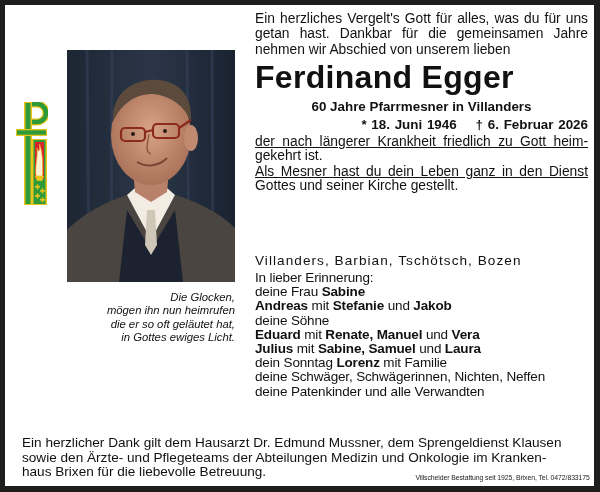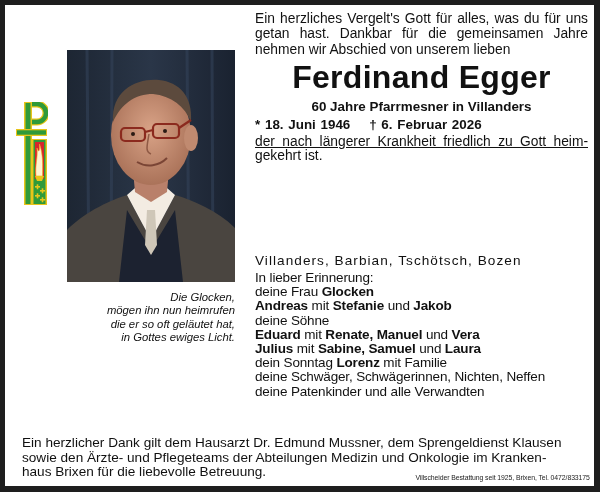--- a/index.html
+++ b/index.html
@@ -5,23 +5,23 @@
   html, body { margin: 0; padding: 0; }
   body { width: 600px; height: 492px; background: #1e1e1e; position: relative; overflow: hidden; font-family: "Liberation Sans", sans-serif; color: #111; }
   .sheet { position: absolute; left: 5px; top: 5px; width: 589px; height: 481px; background: #ffffff; }
   .abs { position: absolute; }
   .logo { left: 11px; top: 97px; width: 32px; height: 105px; }
   .photo { left: 62px; top: 45px; width: 168px; height: 232px; overflow: hidden; background: #1a2230; }
   .caption { left: 62px; top: 286px; width: 168px; text-align: right; font-style: italic; font-size: 11.3px; line-height: 13.3px; color: #111; }
   .intro { left: 250px; top: 6px; width: 333px; font-size: 13.8px; line-height: 15.3px; text-align: justify; }
   .intro span { display: block; }
   .intro .just { text-align: justify; text-align-last: justify; }
-  .name { left: 250px; top: 53px; width: 333px; text-align: center; font-weight: bold; font-size: 32px; line-height: 38px; letter-spacing: 0.3px; }
+  .name { left: 250px; top: 53px; width: 333px; font-weight: bold; font-size: 32px; line-height: 38px; letter-spacing: 0.3px; }
   .subtitle { left: 250px; top: 93px; width: 333px; text-align: center; font-weight: bold; font-size: 13.4px; line-height: 17px; }
-  .dates { left: 250px; top: 111px; width: 333px; text-align: left; font-weight: bold; font-size: 13.4px; line-height: 17px; word-spacing: 1px; }
+  .dates { left: 250px; top: 111px; width: 333px; text-align: right; font-weight: bold; font-size: 13.4px; line-height: 17px; word-spacing: 1px; }
   .body { left: 250px; top: 130px; width: 333px; font-size: 13.8px; line-height: 14.3px; }
   .body p { margin: 0 0 1px 0; text-align: justify; }
   .body .jl { display: block; text-align: justify; text-align-last: justify; text-decoration: underline; }
   .places { left: 250px; top: 248px; width: 333px; font-size: 13.6px; letter-spacing: 1.05px; line-height: 16px; }
   .family { left: 250px; top: 266px; width: 333px; font-size: 13.5px; line-height: 14.2px; letter-spacing: -0.15px; }
   .family div { white-space: nowrap; }
   .family b { font-weight: bold; }
   .rosary { left: 17px; top: 399px; width: 566px; font-size: 13.6px; line-height: 14.5px; }
   .thanks { left: 17px; top: 431px; width: 566px; font-size: 13.6px; line-height: 14.5px; }
   .rosary span, .thanks span { display: block; white-space: nowrap; }
@@ -133,27 +133,31 @@
   <div class="abs dates">
     <span>* 18. Juni 1946</span>&nbsp;&nbsp;&nbsp;
     <span>† 6. Februar 2026</span>
   </div>
 
   <div class="abs body">
     <p>
       <span class="jl">der nach längerer Krankheit friedlich zu Gott heim-</span>
       <span>gekehrt ist.</span>
     </p>
+    <p>
+      <span class="jl">Als Mesner hast du dein Leben ganz in den Dienst</span>
+      <span>Gottes und seiner Kirche gestellt.</span>
+    </p>
   </div>
 
   <div class="abs places">Villanders, Barbian, Tschötsch, Bozen</div>
 
   <div class="abs family">
     <div>In lieber Erinnerung:</div>
-    <div><span>deine Frau </span><b>Glocken</b></div>
+    <div><span>deine Frau </span><b>Sabine</b></div>
     <div><b>Andreas</b><span> mit </span><b>Stefanie</b><span> und </span><b>Jakob</b></div>
     <div>deine Söhne</div>
     <div><b>Eduard</b><span> mit </span><b>Renate, Manuel</b><span> und </span><b>Vera</b></div>
     <div><b>Julius</b><span> mit </span><b>Sabine, Samuel</b><span> und </span><b>Laura</b></div>
     <div><span>dein Sonntag </span><b>Lorenz</b><span> mit Familie</span></div>
     <div>deine Schwäger, Schwägerinnen, Nichten, Neffen</div>
     <div>deine Patenkinder und alle Verwandten</div>
   </div>
 
 

